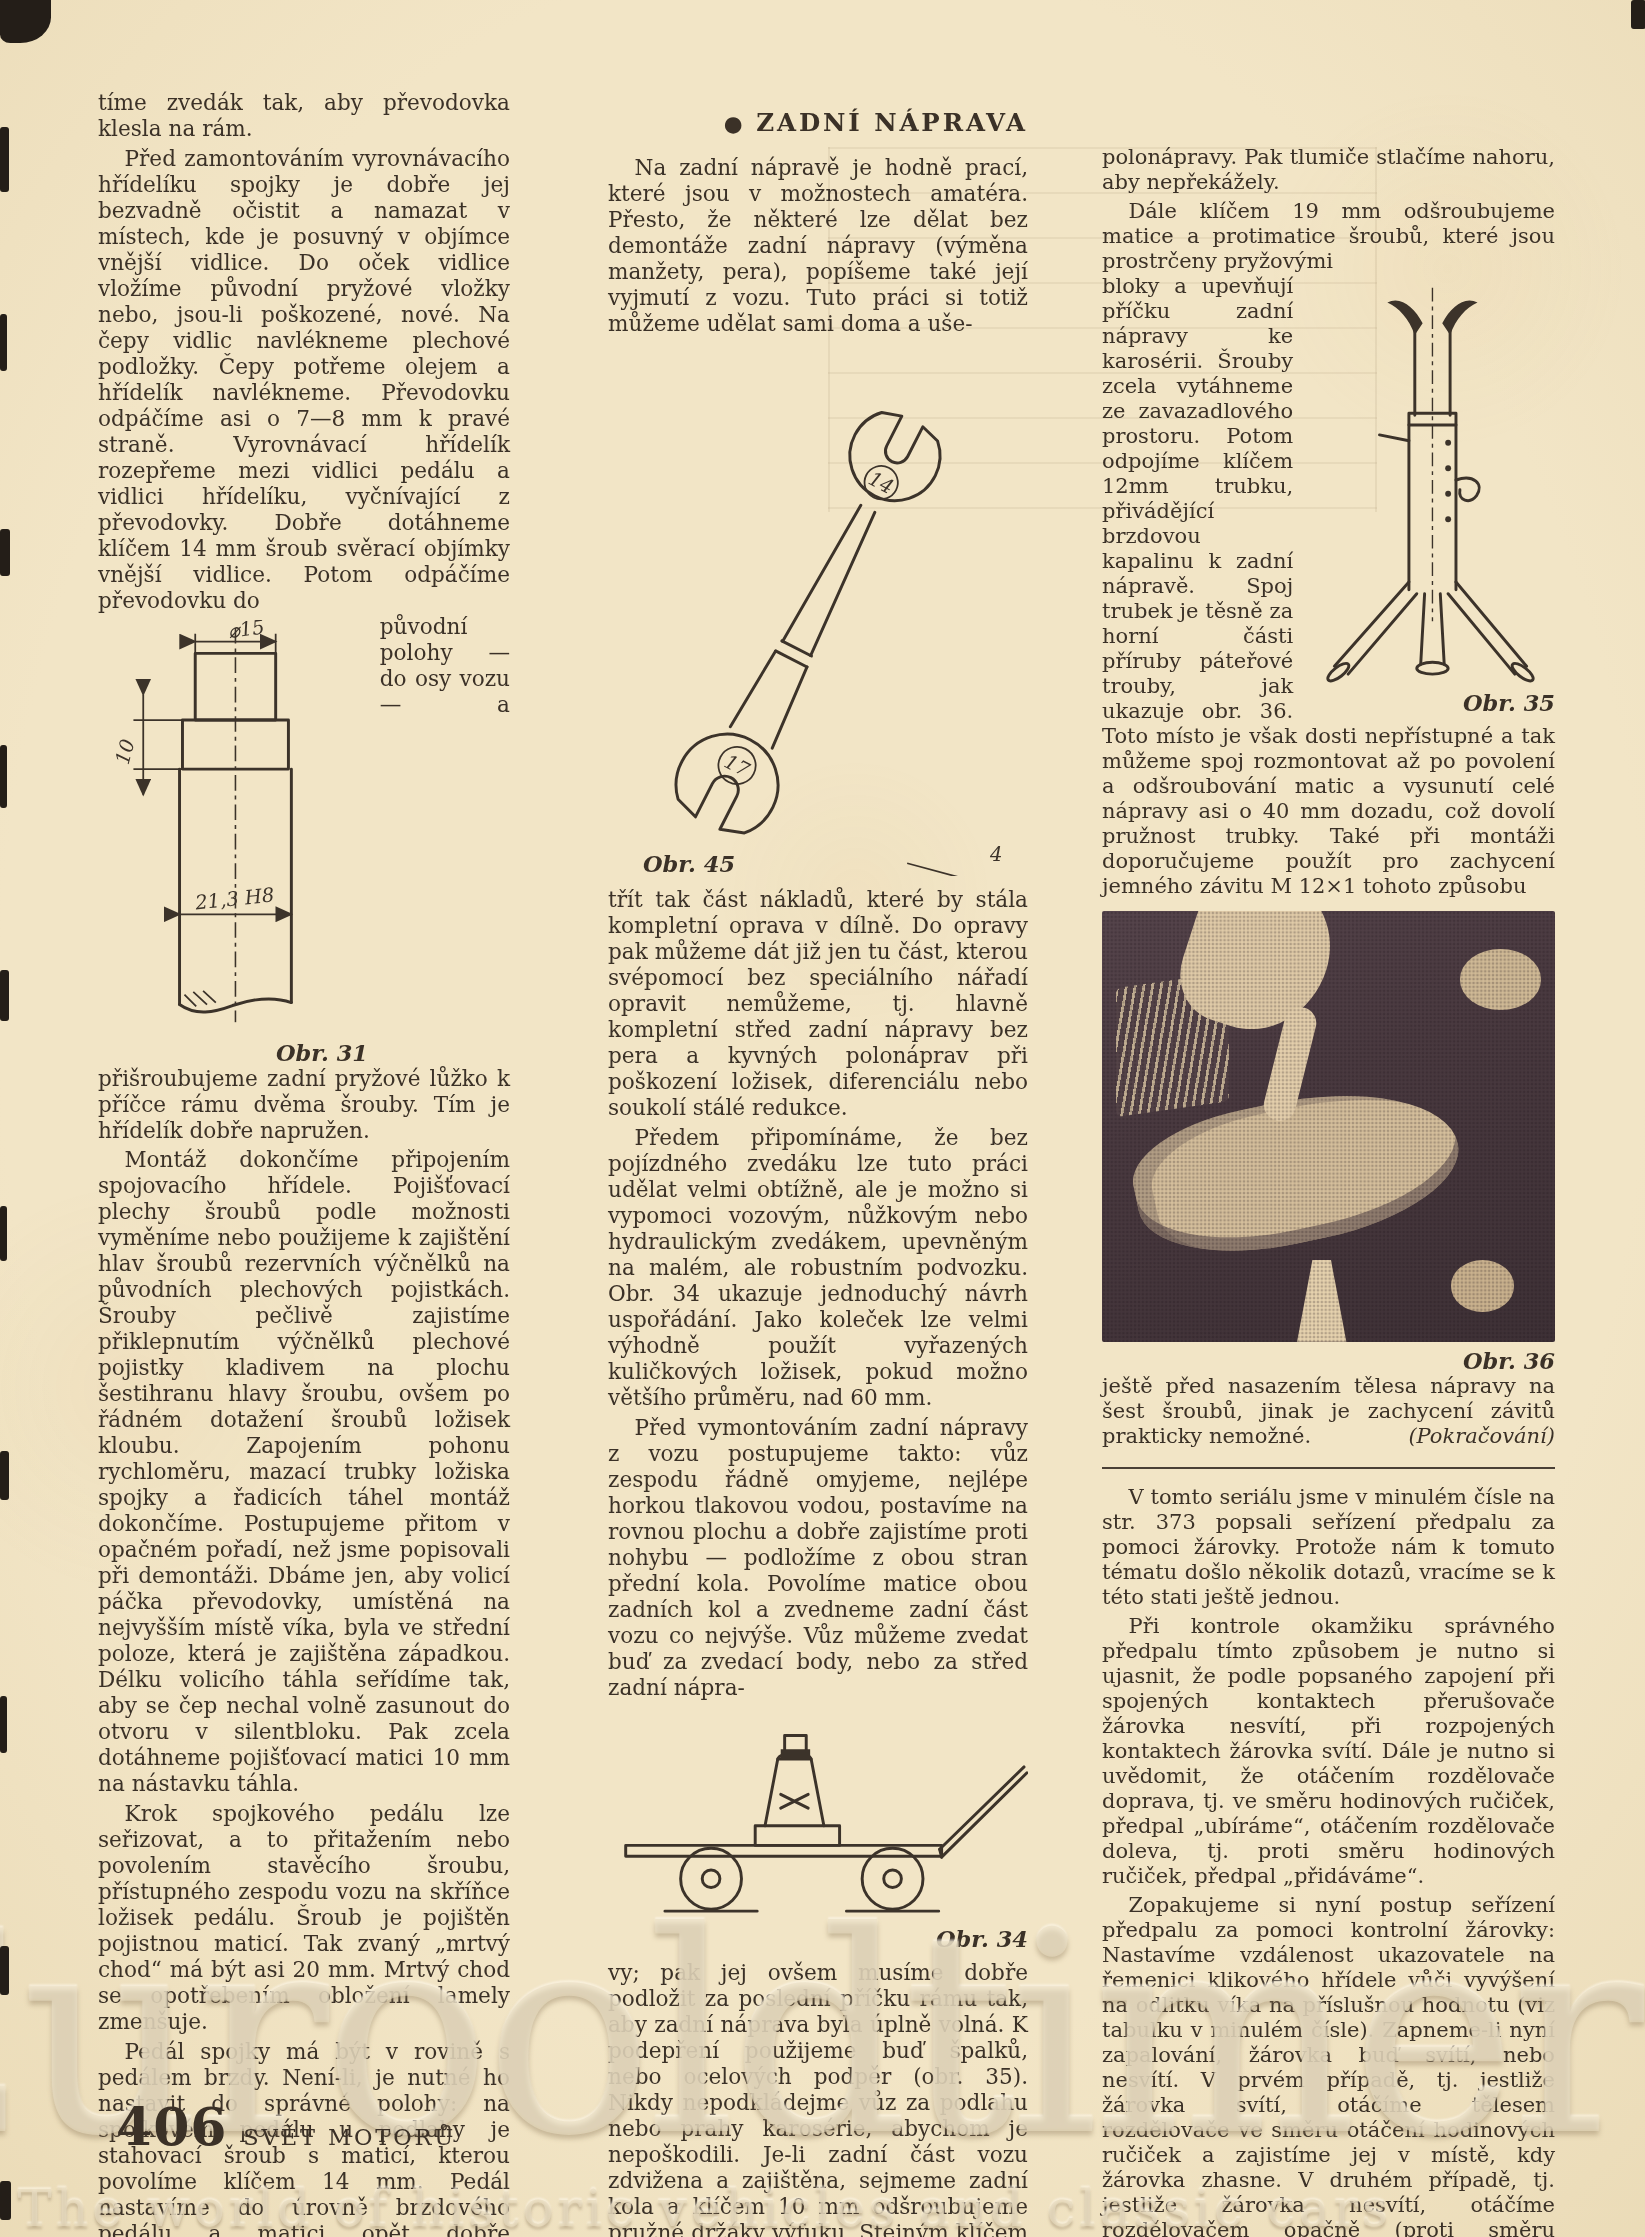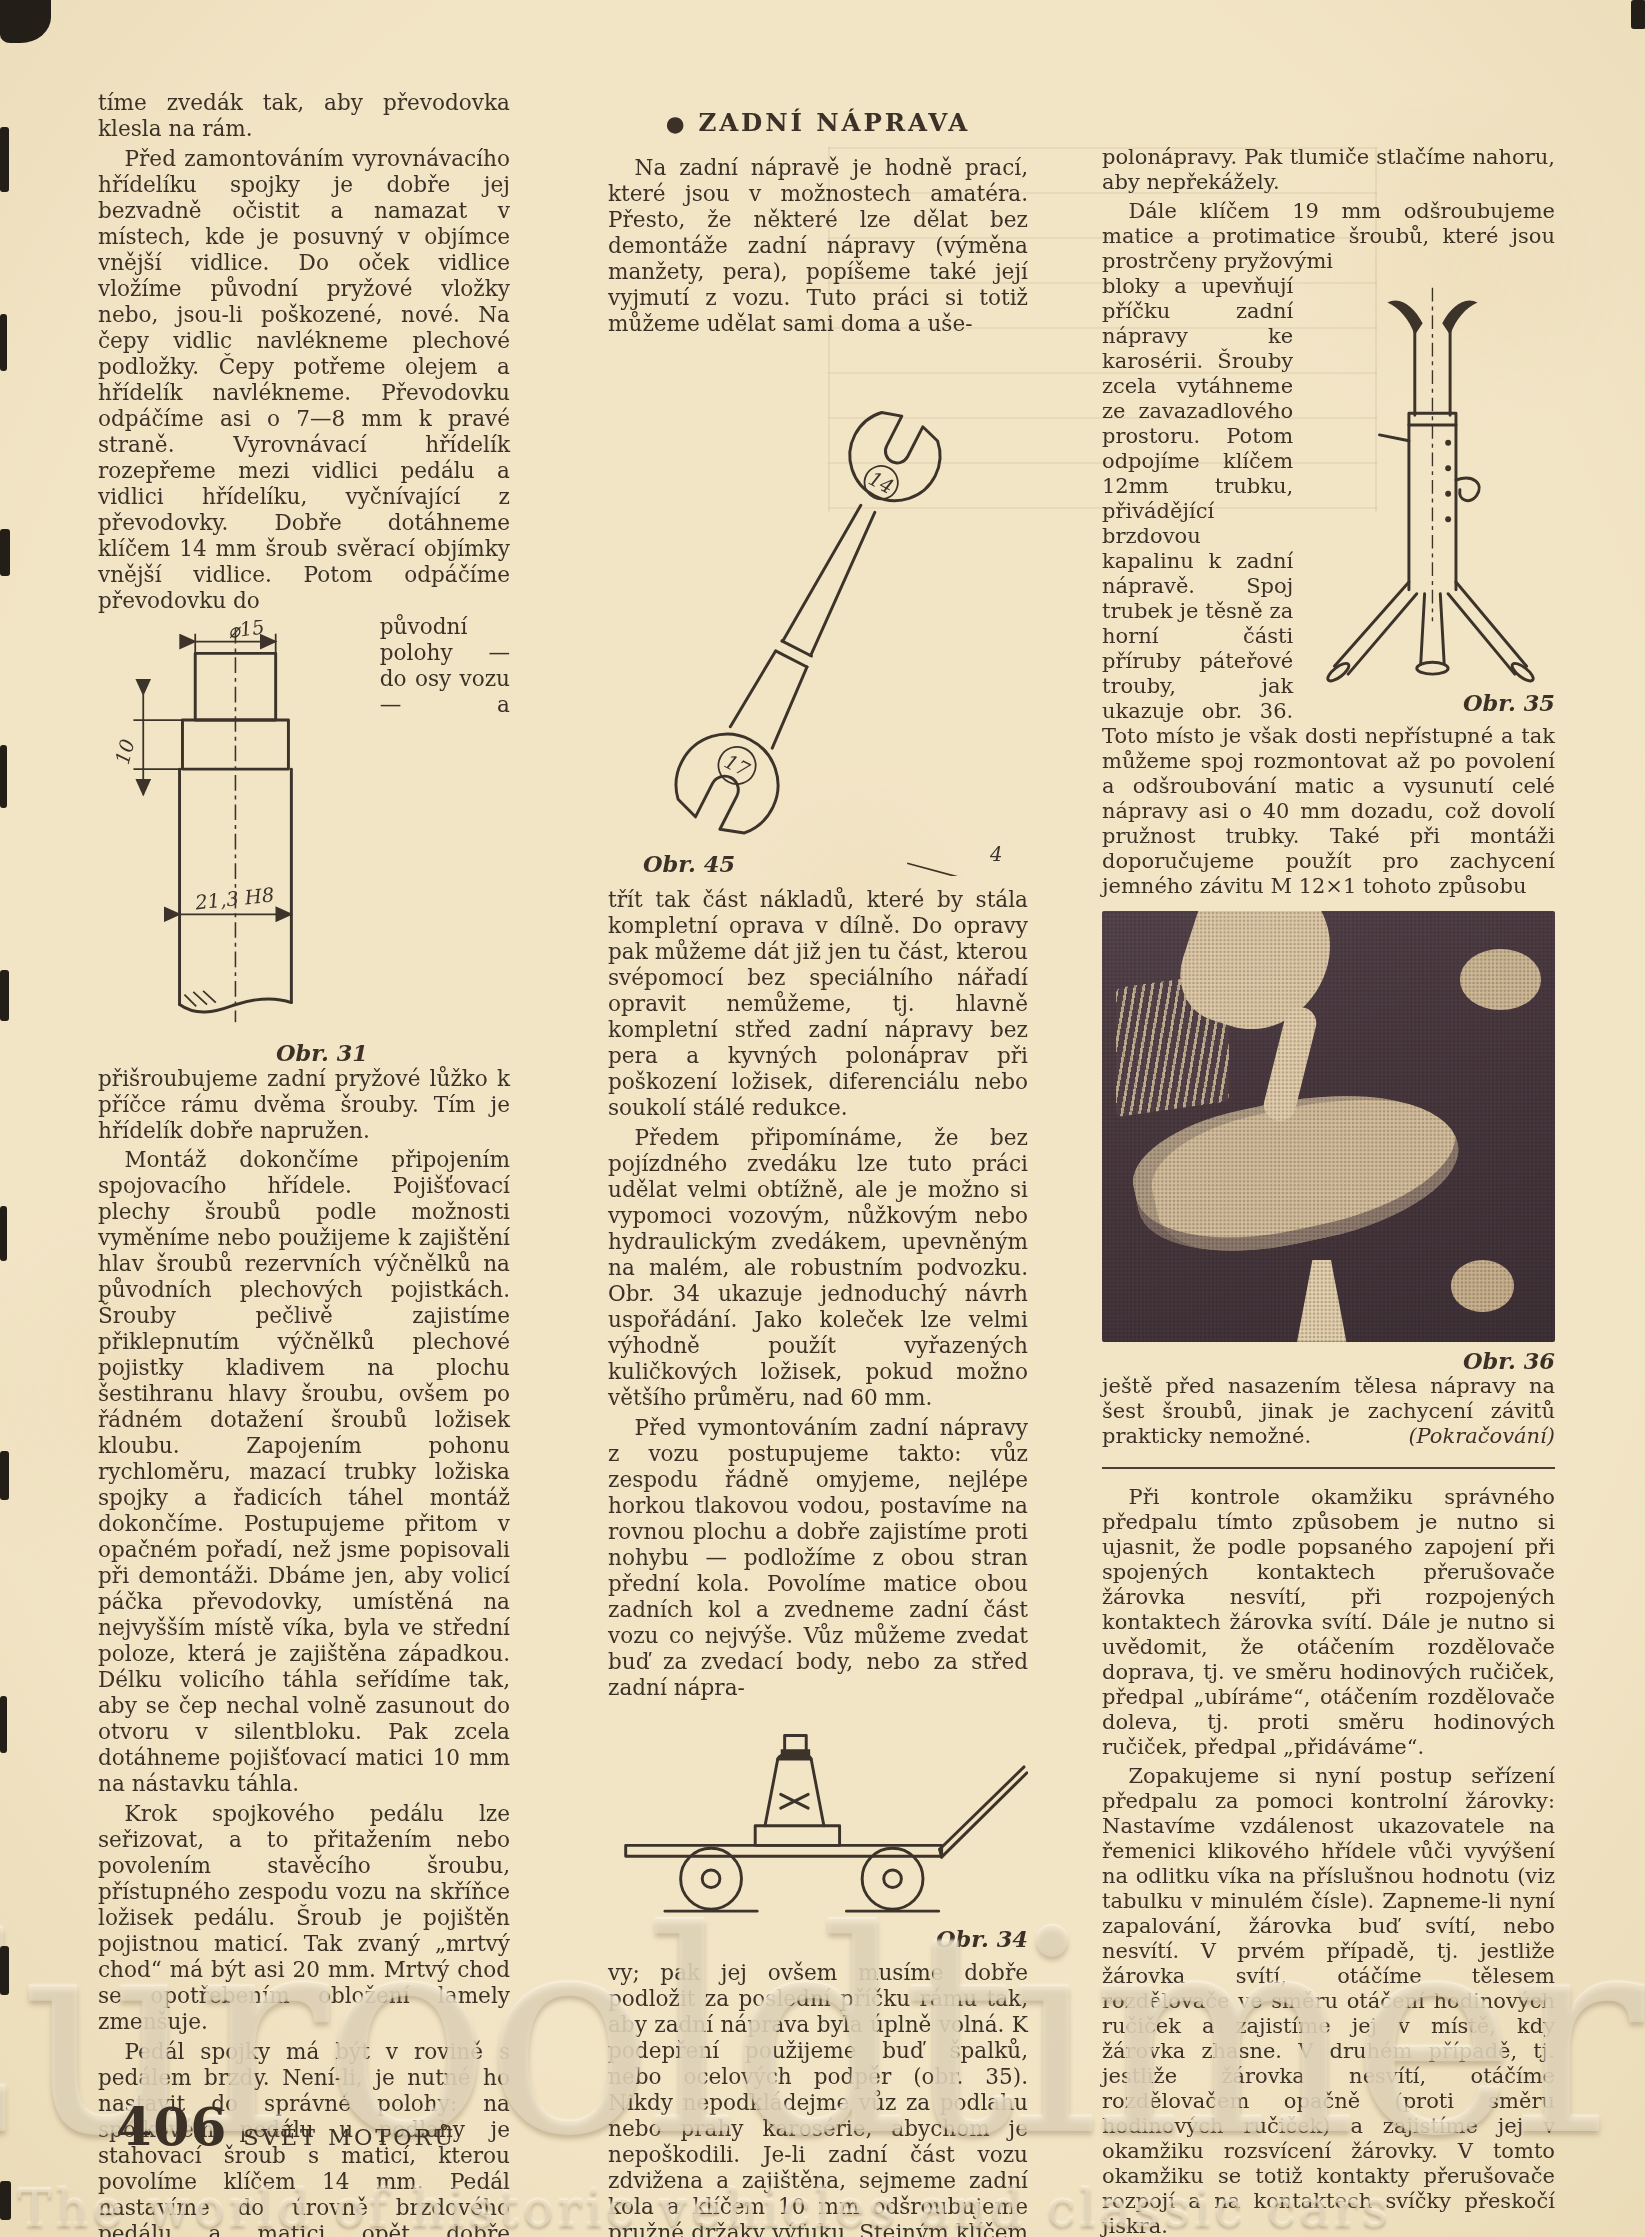--- a/index.html
+++ b/index.html
@@ -13,21 +13,21 @@
     font-family:"DejaVu Serif","Liberation Serif",serif;
     color:#3b3127;
   }
   .col{position:absolute;text-align:justify;}
   #col1{left:98px;top:90px;width:412px;font-size:21.6px;line-height:26px;}
   #col2{left:608px;top:110px;width:420px;font-size:21.6px;line-height:26px;}
   #col3{left:1102px;top:145px;width:453px;font-size:21px;line-height:25px;}
   p{margin:0;}
   .ind{text-indent:26.5px;}
   .sp{margin-top:3.9px;}
-  .heading{font-weight:bold;font-size:24.5px;letter-spacing:2.9px;margin:0 0 17.6px 0;text-align:center;white-space:nowrap;}
+  .heading{font-weight:bold;font-size:24.5px;letter-spacing:2.9px;margin:0 0 17.6px 0;text-align:right;white-space:nowrap;}
   .heading .bullet{font-size:21.6px;letter-spacing:0;margin-right:13.7px;}
   .cap{font-style:italic;font-weight:bold;text-align:right;font-size:22.5px;margin-top:7.8px;}
   .cap-left{text-align:left;padding-left:35px;}
   svg{display:block;}
   .sketch{stroke:#3c332a;stroke-width:3;fill:none;stroke-linecap:round;stroke-linejoin:round;}
   .sketch-thin{stroke:#3c332a;stroke-width:1.8;fill:none;}
   .sketch-fill{fill:#3c332a;stroke:none;}
   .dimtext{font-style:italic;font-size:20px;fill:#3c332a;font-family:"DejaVu Serif",serif;}
   
   .fig31{float:left;width:270px;margin:5.9px 11.8px 0 0;}
@@ -251,20 +251,21 @@
     <div class="p36 p36-blob2"></div>
     <div class="p36 p36-cone"></div>
   </div>
   <div class="cap">Obr. 36</div>
 
   <p class="sp" style="margin-top:0;">ještě před nasazením tělesa nápravy na šest šroubů, jinak je zachycení závitů prakticky nemožné.</p>
   <p class="pokr">(Pokračování)</p>
 
   <hr class="rule">
 
+  <p class="ind">V tomto seriálu jsme v minulém čísle na str. 373 popsali seřízení předpalu za pomoci žárovky. Protože nám k tomuto tématu došlo několik dotazů, vracíme se k této stati ještě jednou.</p>
   <p class="ind sp">Při kontrole okamžiku správného předpalu tímto způsobem je nutno si ujasnit, že podle popsaného zapojení při spojených kontaktech přerušovače žárovka nesvítí, při rozpojených kontaktech žárovka svítí. Dále je nutno si uvědomit, že otáčením rozdělovače doprava, tj. ve směru hodinových ručiček, předpal „ubíráme“, otáčením rozdělovače doleva, tj. proti směru hodinových ručiček, předpal „přidáváme“.</p>
   <p class="ind sp">Zopakujeme si nyní postup seřízení předpalu za pomoci kontrolní žárovky: Nastavíme vzdálenost ukazovatele na řemenici klikového hřídele vůči vyvýšení na odlitku víka na příslušnou hodnotu (viz tabulku v minulém čísle). Zapneme-li nyní zapalování, žárovka buď svítí, nebo nesvítí. V prvém případě, tj. jestliže žárovka svítí, otáčíme tělesem rozdělovače ve směru otáčení hodinových ručiček a zajistíme jej v místě, kdy žárovka zhasne. V druhém případě, tj. jestliže žárovka nesvítí, otáčíme rozdělovačem opačně (proti směru hodinových ručiček) a zajistíme jej v okamžiku rozsvícení žárovky. V tomto okamžiku se totiž kontakty přerušovače rozpojí a na kontaktech svíčky přeskočí jiskra.</p>
 </div>
 
 <div id="footer">
   <span id="page-num">406</span>
   <span id="mag-name">SVĚT MOTORŮ</span>
 </div>
 
 

